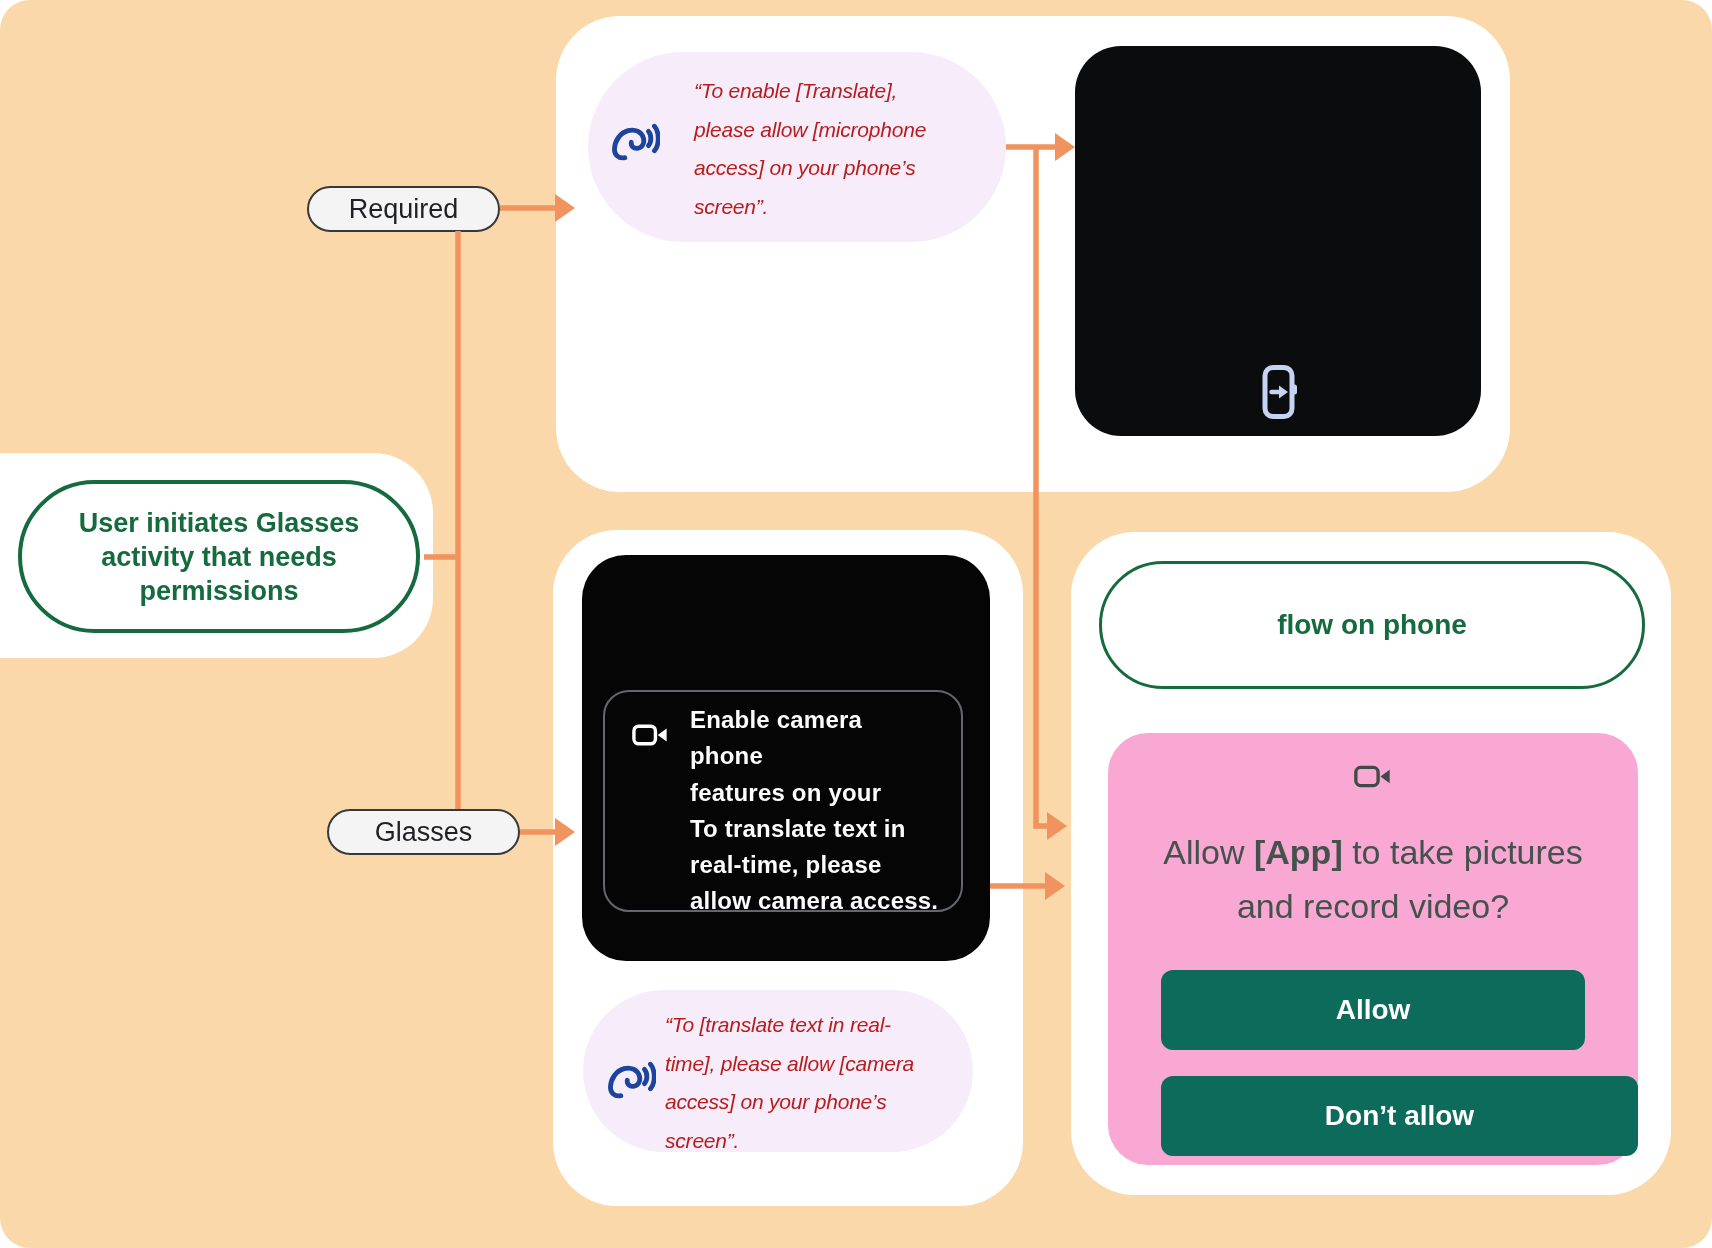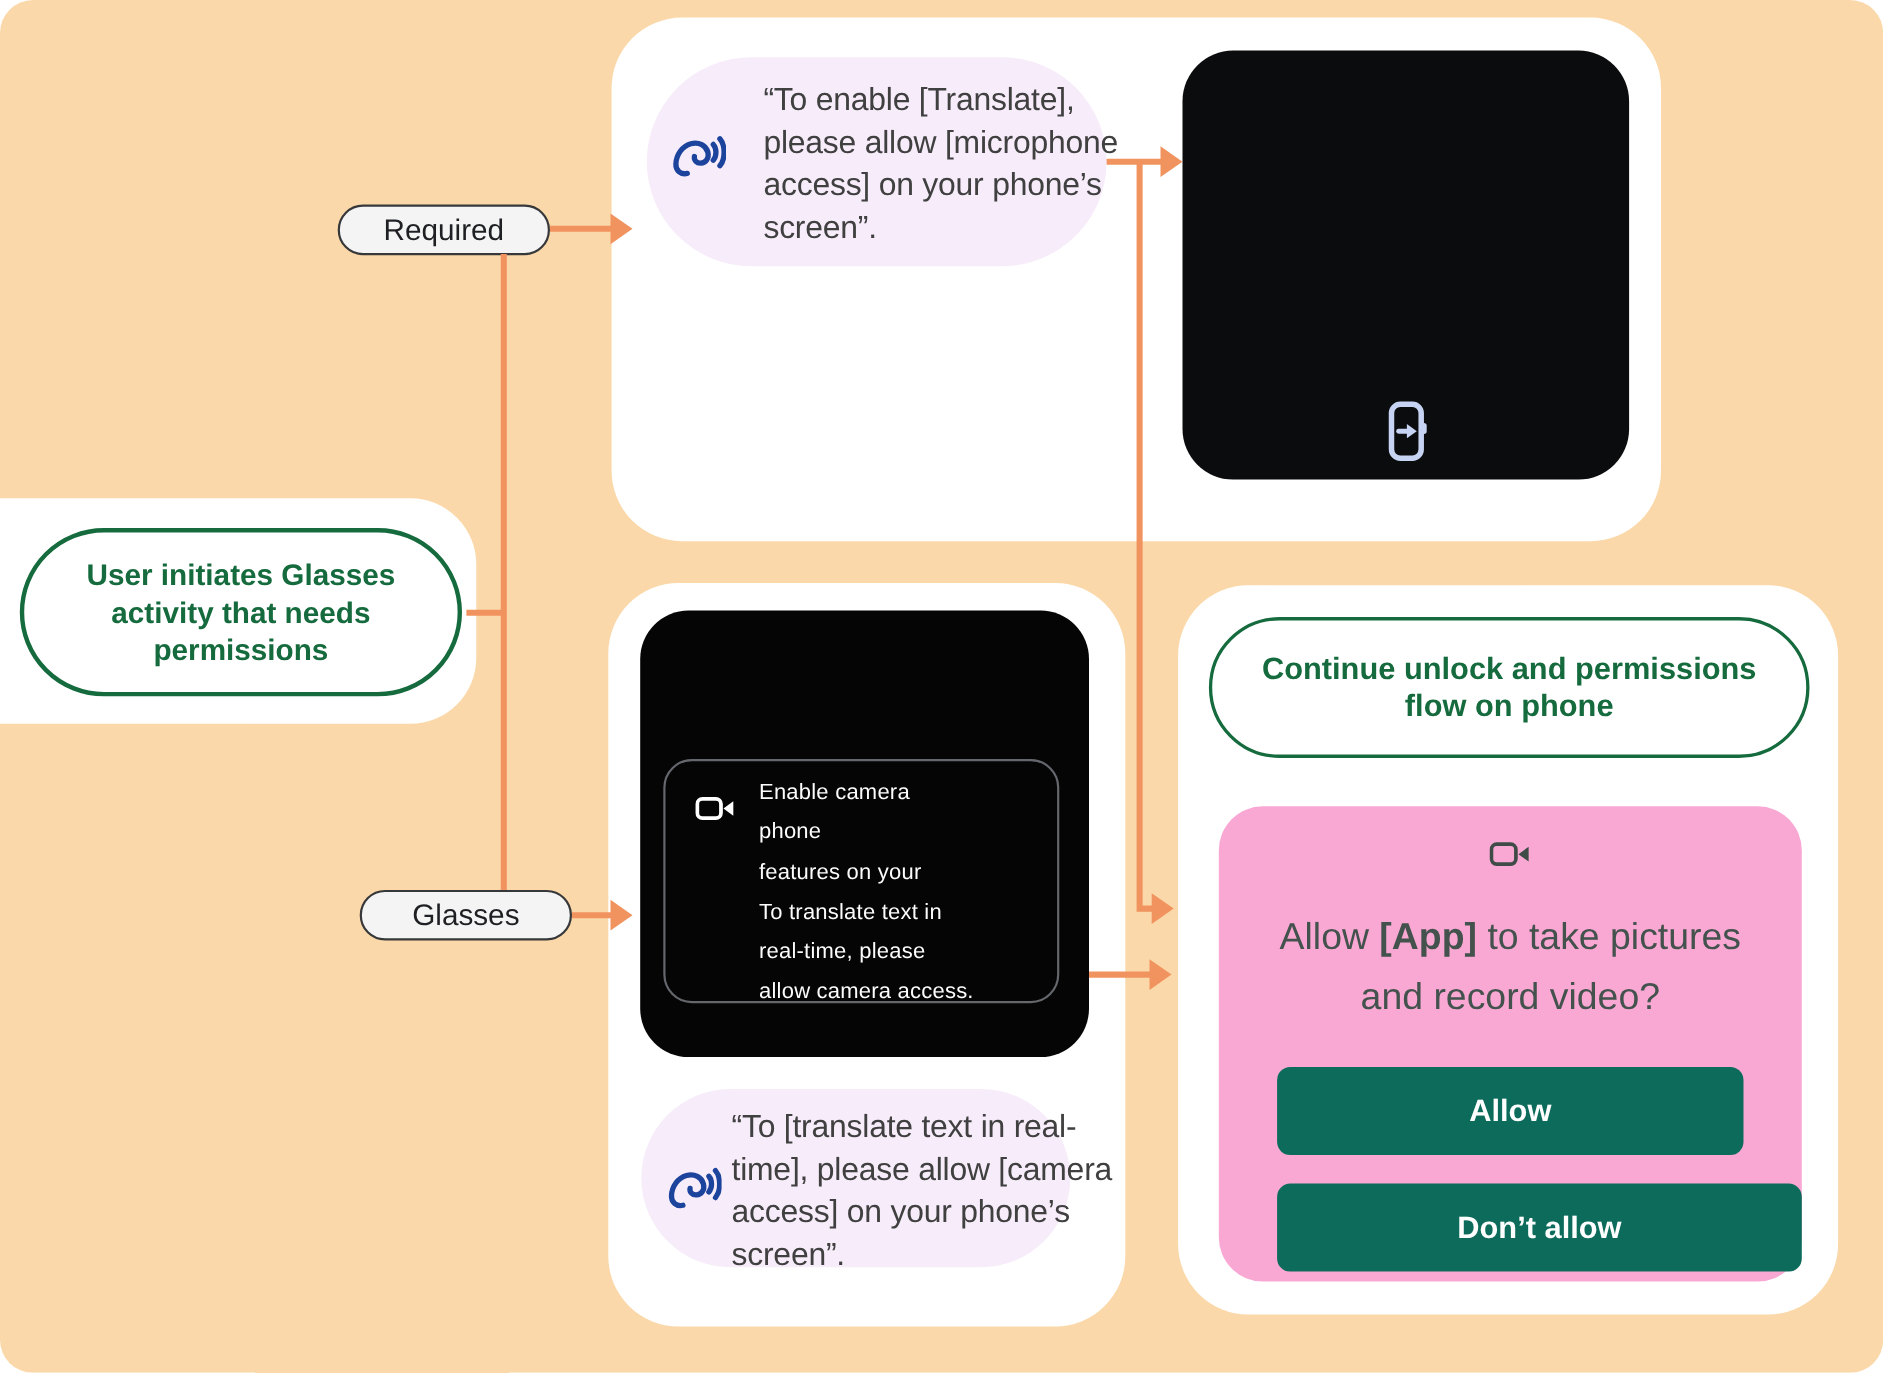--- a/index.html
+++ b/index.html
@@ -1,27 +1,27 @@
 <!DOCTYPE html>
 <html><head>
 <meta charset="utf-8">
 <style>
   html,body{margin:0;padding:0;background:#ffffff;}
   body{font-family:"Liberation Sans","DejaVu Sans",sans-serif;}
   .canvas{position:relative;width:1712px;height:1248px;background:#FBD8A9;border-radius:30px;overflow:hidden;}
   .abs{position:absolute;box-sizing:border-box;}
   .card{background:#ffffff;border-radius:64px;}
   .speech{background:#F7ECFA;border-radius:95px;}
-  .speech-text{color:#404040;font-size:29px;line-height:38.5px;white-space:nowrap;letter-spacing:-0.2px;}
+  .speech-text{color:#b91c1c;font-style:italic;font-size:21px;line-height:38.5px;white-space:nowrap;letter-spacing:-0.2px;}
   .pill-label{background:#F4F4F5;border:2.5px solid #37383A;border-radius:23px;display:flex;align-items:center;justify-content:center;font-size:27px;color:#1F2023;}
   .green-pill{background:#ffffff;border:4px solid #156B3D;display:flex;flex-direction:column;align-items:center;justify-content:center;color:#156B3D;font-weight:bold;text-align:center;}
   .screen{background:#0B0C0D;border-radius:46px;}
   .screen-mid{background:#050506;border-radius:44px;}
   .inner-outline{border:2px solid #64676C;border-radius:26px;}
-  .screen-text{color:#FCFCFC;font-weight:normal;font-size:20px;line-height:36.3px;white-space:nowrap;letter-spacing:0.2px;}
+  .screen-text{color:#FCFCFC;font-weight:bold;font-size:24px;line-height:36.3px;white-space:nowrap;letter-spacing:0.2px;}
   .mint{background:#f9a8d4;border-radius:40px;}
   .q-text{color:#44524D;font-size:34px;line-height:54px;text-align:center;}
   .btn{background:#0C6B5A;border-radius:12px;display:flex;align-items:center;justify-content:center;color:#ffffff;font-size:28px;font-weight:bold;border:none;cursor:pointer;}
   .connectors{position:absolute;left:0;top:0;pointer-events:none;}
 </style>
 </head>
 <body>
 
 <div class="canvas">
 
@@ -104,21 +104,20 @@
       <div>“To [translate text in real-</div>
       <div>time], please allow [camera</div>
       <div>access] on your phone’s</div>
       <div>screen”.</div>
     </div>
   </div>
 
   <div class="abs card" style="left:1071px;top:532px;width:600px;height:663px;"></div>
 
   <div class="abs green-pill" style="left:1099px;top:561px;width:546px;height:128px;border-radius:64px;border-width:3.5px;font-size:28px;line-height:34px;">
-    <div>Continue unlock and permissions</div>
     <div>flow on phone</div>
   </div>
 
   <div class="abs mint" style="left:1108px;top:733px;width:530px;height:432px;">
     <span class="abs" style="left:246px;top:30px;width:38px;height:27px;">
       <svg width="38" height="27" viewBox="0 0 41 29">
         <rect x="2" y="4.7" width="24" height="19.6" rx="5.2" fill="none" stroke="#3F4B46" stroke-width="3.6"></rect>
         <polygon points="38.5,7.2 38.5,21.8 28.5,14.5" fill="#3F4B46"></polygon>
       </svg>
     </span>

